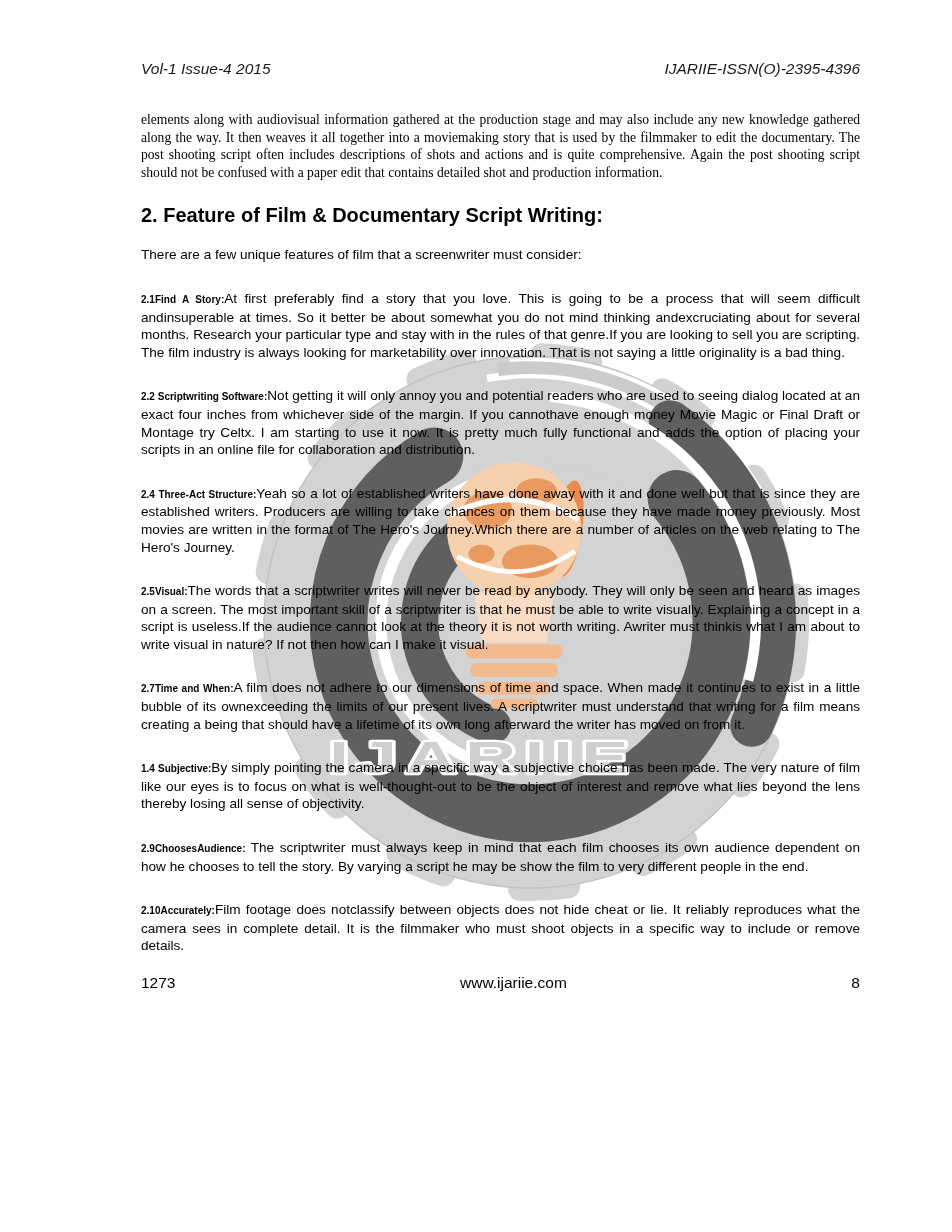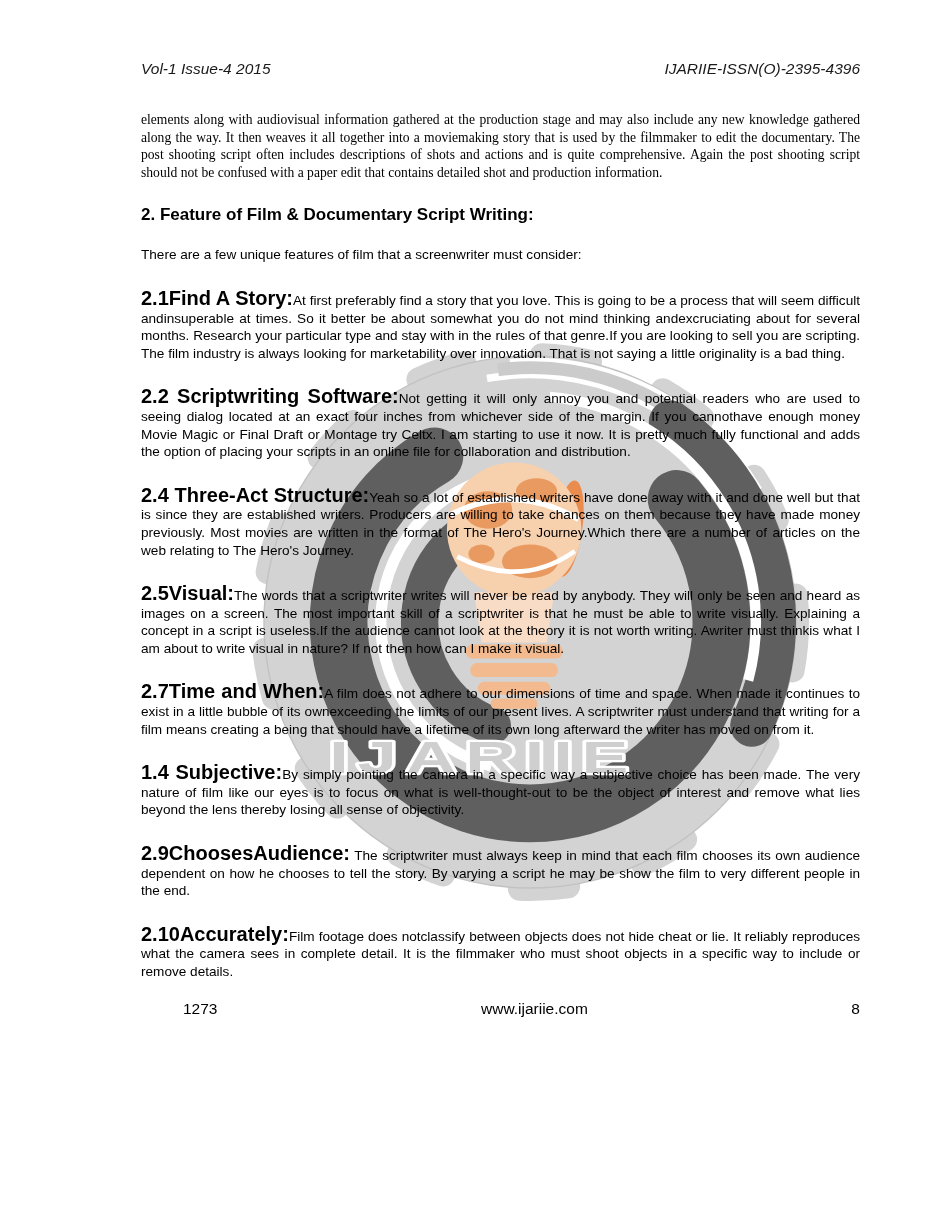--- a/index.html
+++ b/index.html
@@ -36,29 +36,29 @@
   .hdr {
     display:flex; justify-content:space-between;
     font-style:italic; font-size:15.5px; color:#1a1a1a;
   }
   .body-p {
     font-size:13.6px; line-height:17.6px;
     text-align:justify; margin:0;
   }
   .cont-p { margin-top:33px;font-family:Liberation Serif, serif; }
   .sec-h {
-    font-size:17px; font-weight:bold;
+    font-size:20px; font-weight:bold;
     margin:24px 0 0 0; line-height:20px;
   }
   .sec-intro { margin-top:21px; }
   .sub { margin-top:26px; }
-  .sub-lbl { font-weight:bold; font-size:20px; }
+  .sub-lbl { font-weight:bold; font-size:10px; }
   .footer {
     display:flex; justify-content:space-between; align-items:baseline;
-    margin-top:19px; font-size:15.5px;margin-left:42px;
+    margin-top:19px; font-size:15.5px;
   }
 </style>
 </head>
 <body>
 
 <div class="page">
 
   <div class="watermark">
     <svg viewBox="0 0 600 600" xmlns="http://www.w3.org/2000/svg">
 

